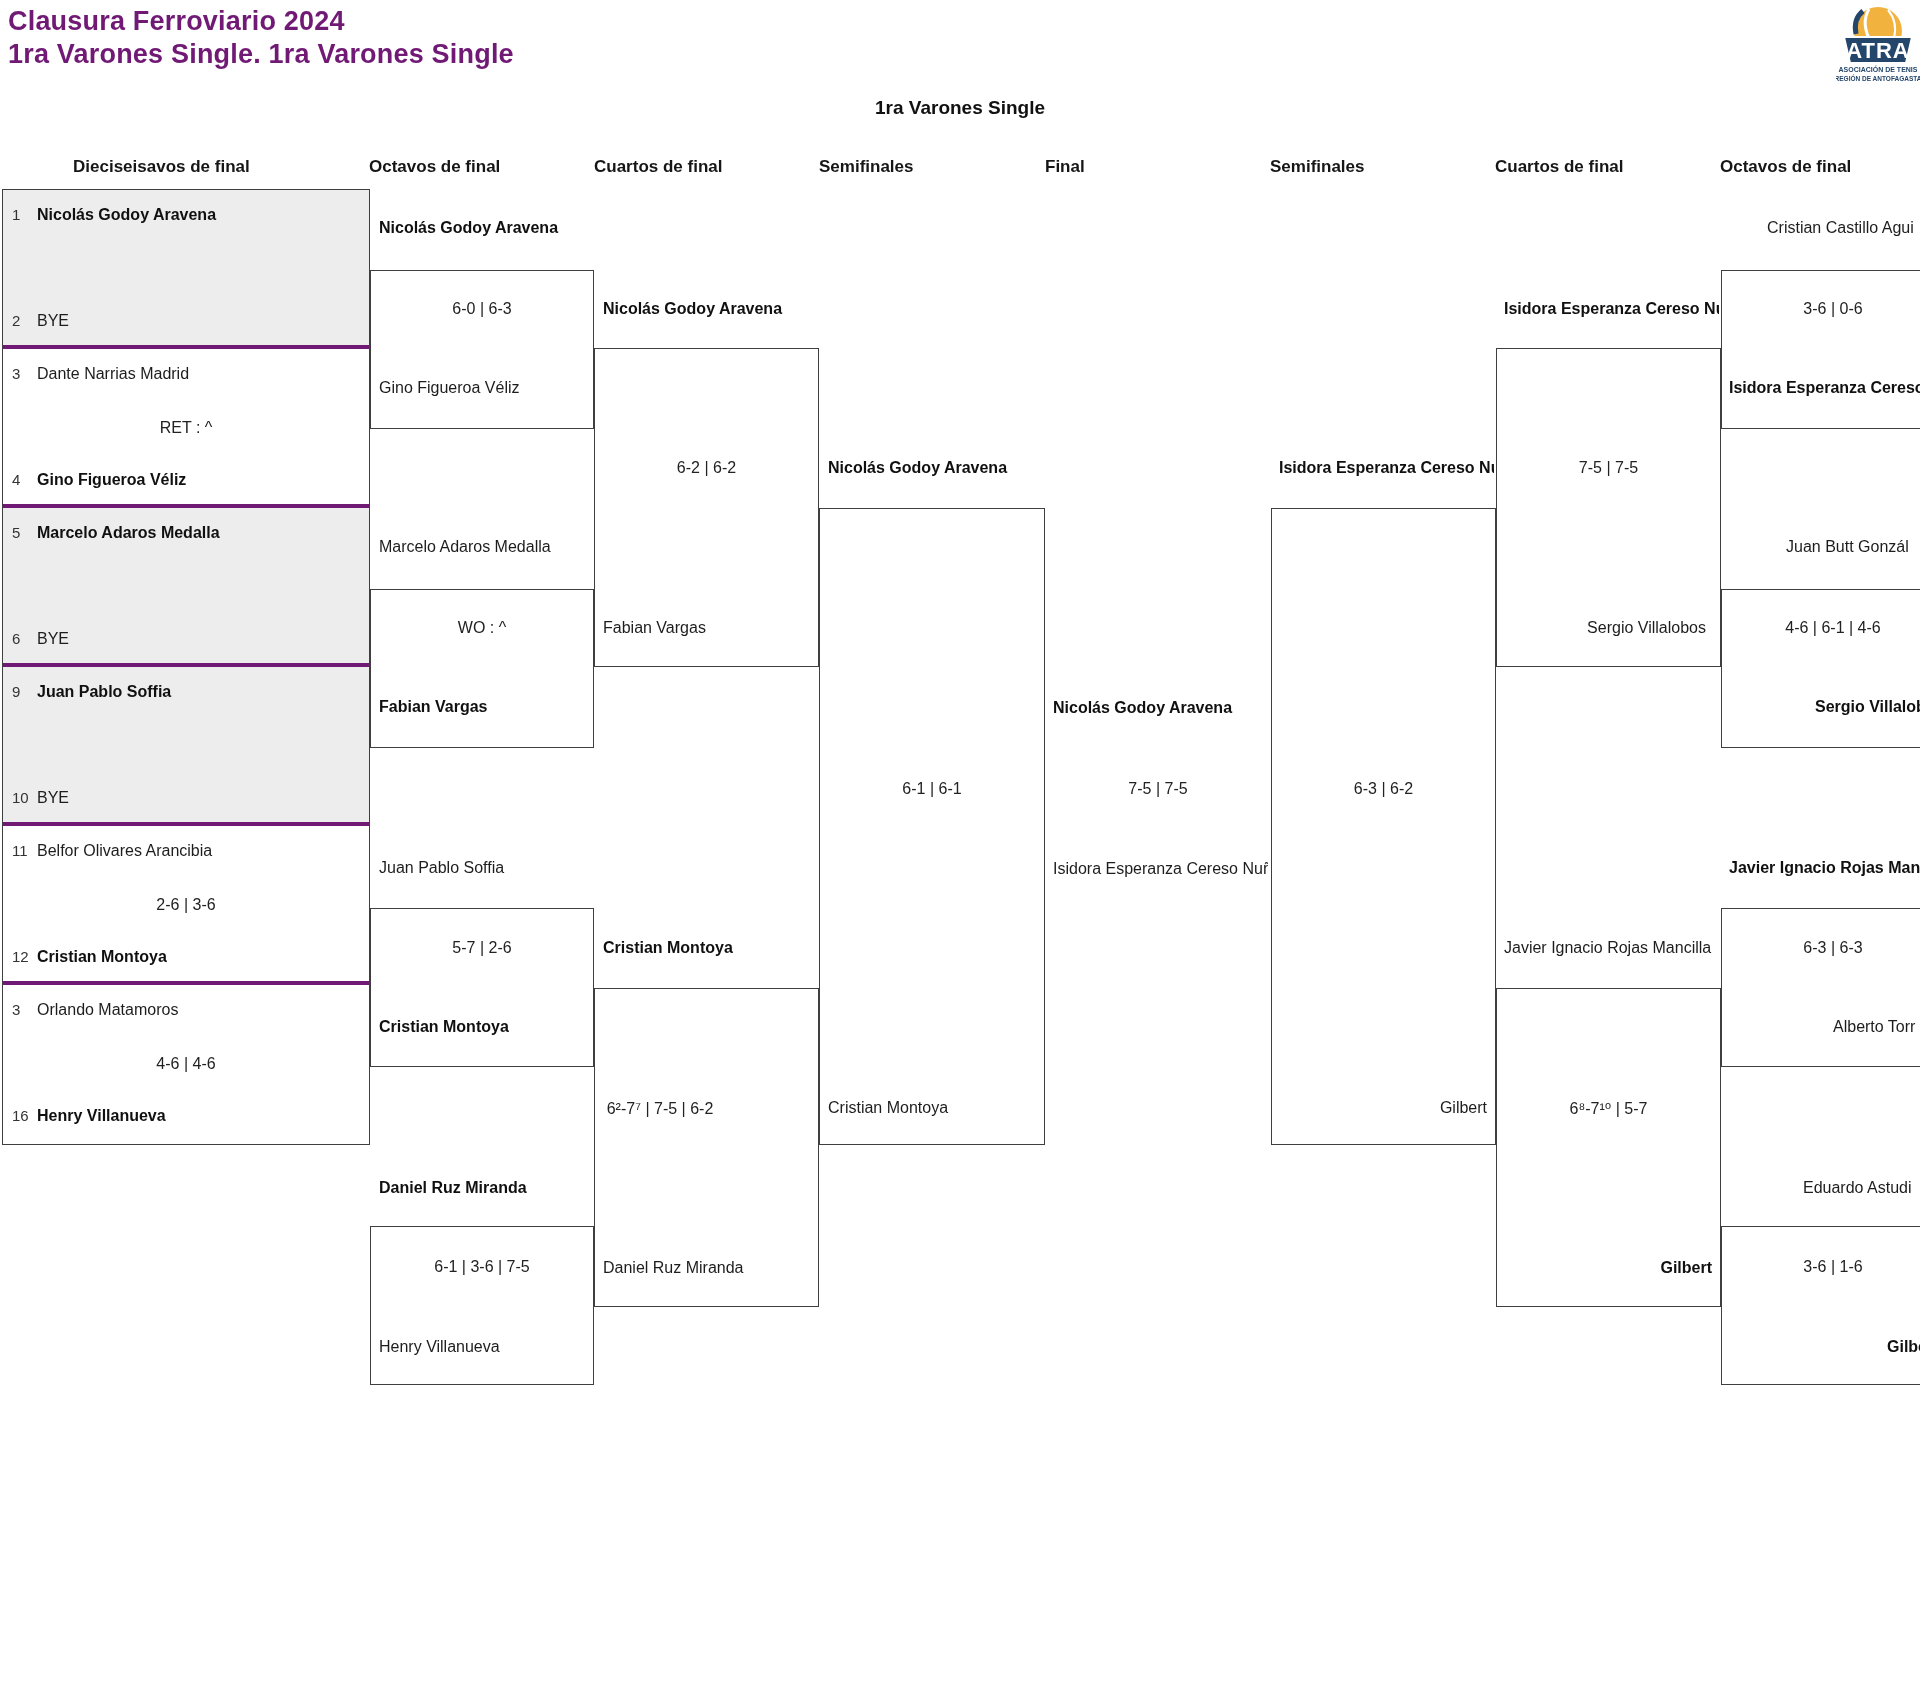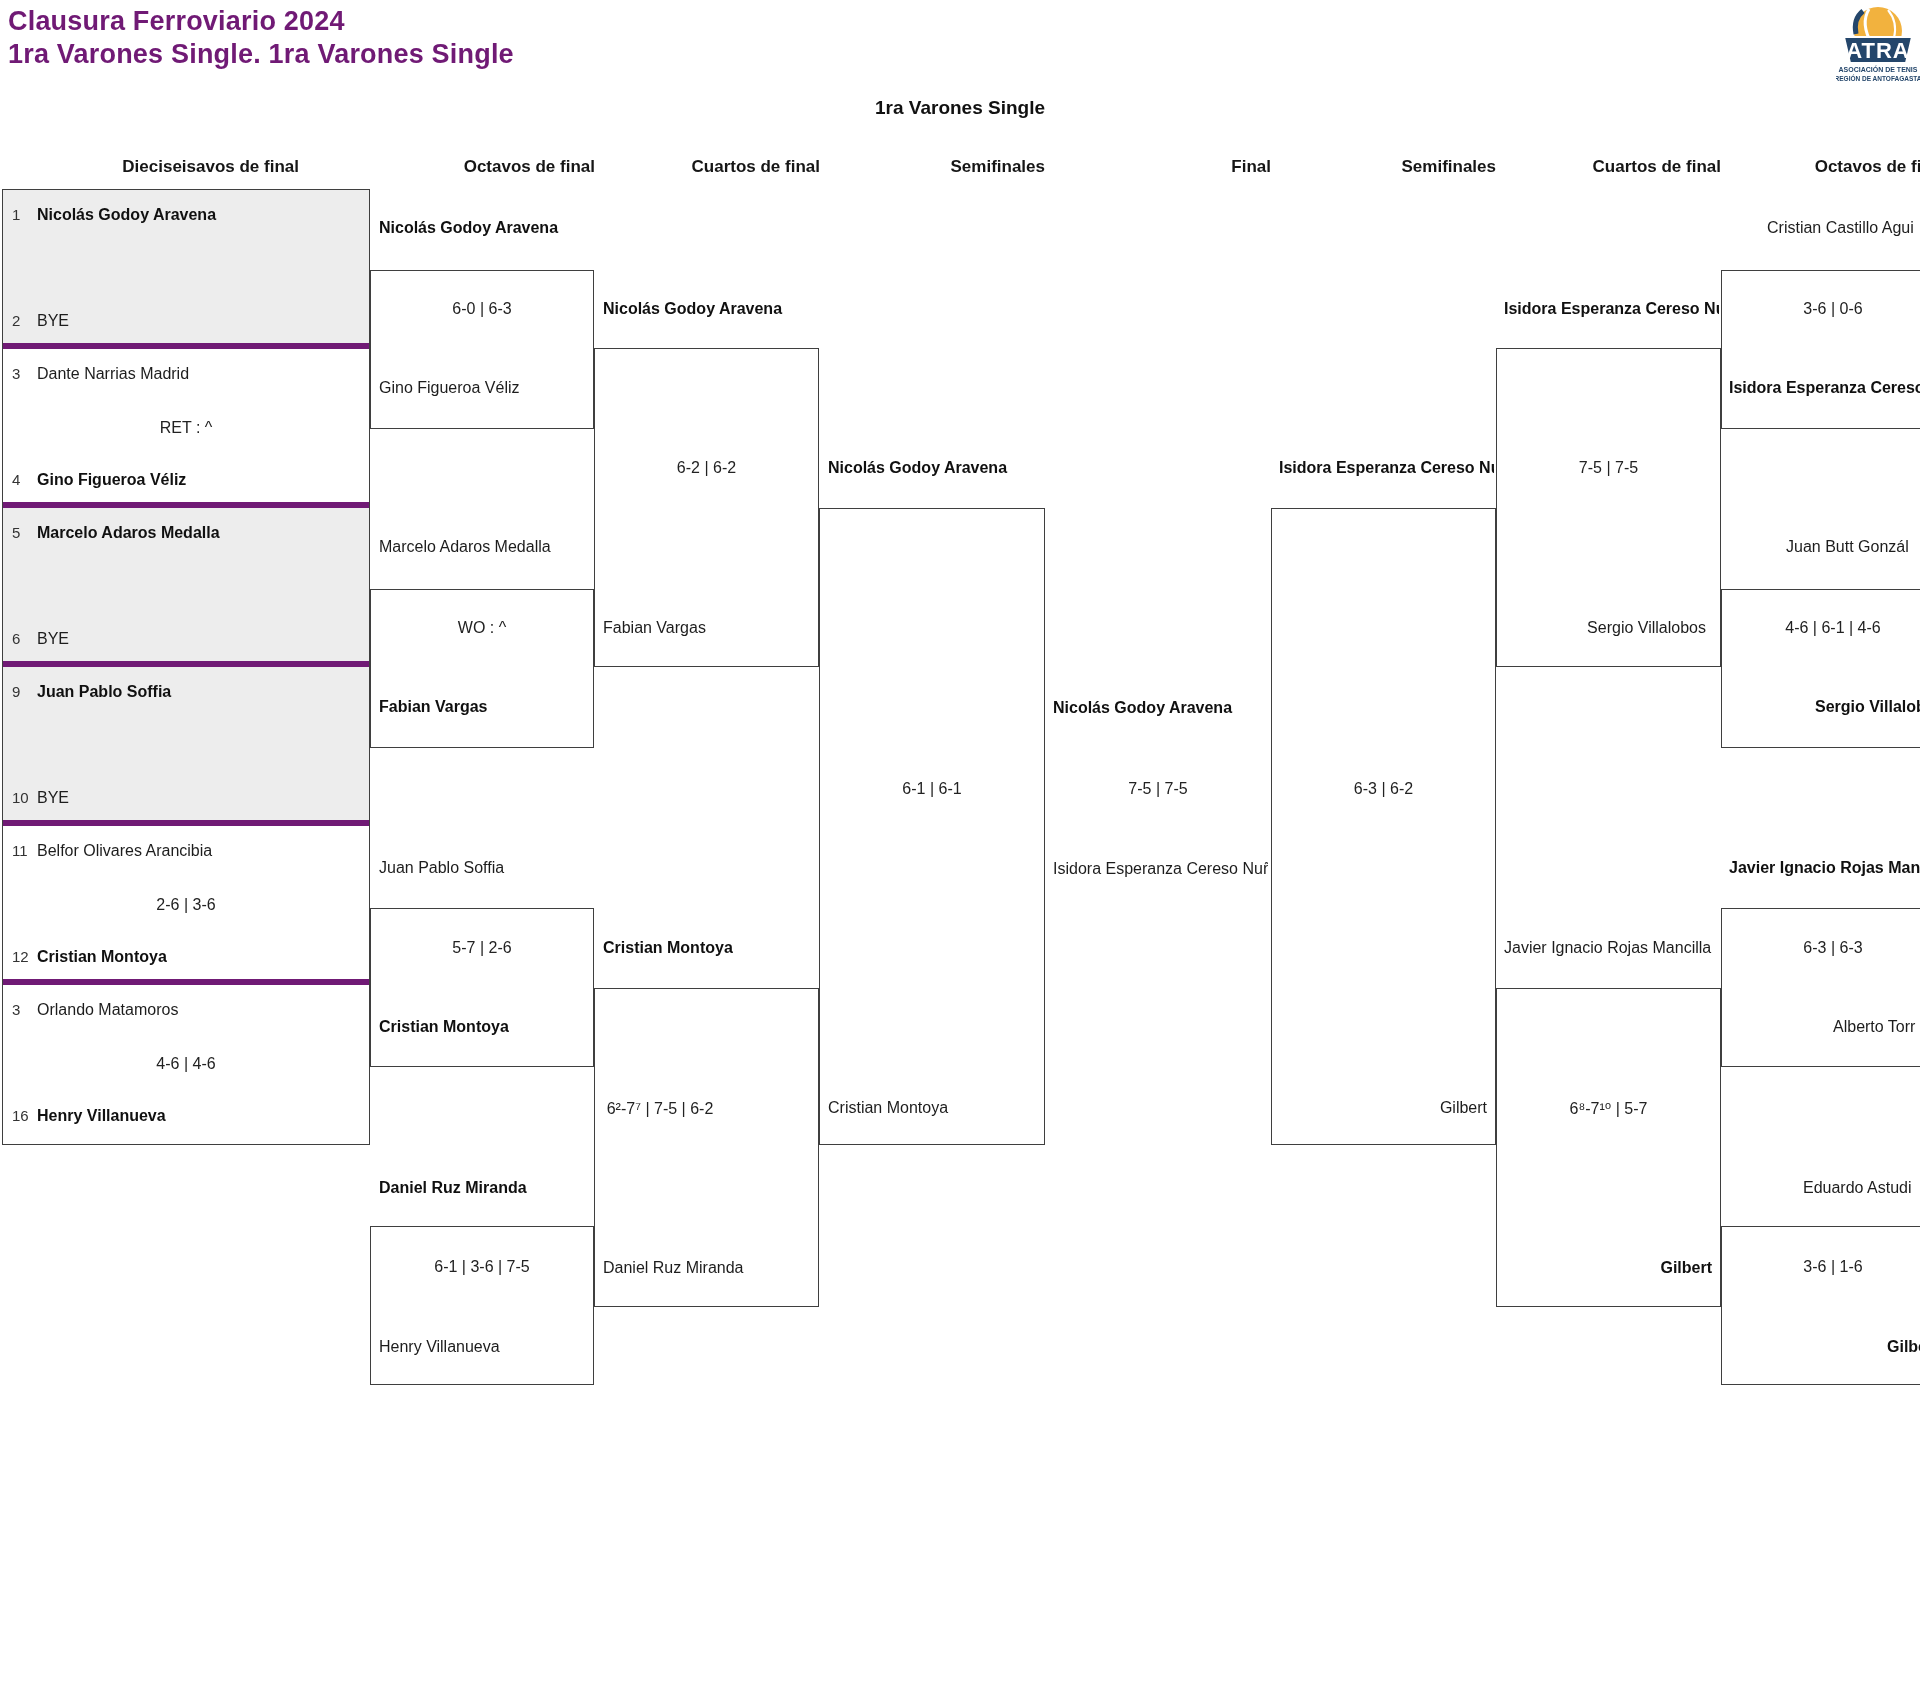--- a/index.html
+++ b/index.html
@@ -4,27 +4,27 @@
 <style>
   html,body{margin:0;padding:0}
   body{
     width:1920px;height:1705px;overflow:hidden;position:relative;
     background:#ffffff;color:#1d1d1d;
     font-family:"Liberation Sans","DejaVu Sans",sans-serif;
   }
   .title{position:absolute;left:8px;top:5px;font-size:27px;line-height:33px;font-weight:700;color:#701a75;letter-spacing:.2px}
   .subtitle{position:absolute;left:0;top:97px;width:1920px;text-align:center;font-size:19px;font-weight:700;color:#111}
   .logo{position:absolute;left:1836px;top:4px}
-  .rh{position:absolute;top:157px;width:226px;text-align:right;font-size:17px;font-weight:600;color:#161616;white-space:nowrap}
+  .rh{position:absolute;top:157px;width:226px;text-align:left;font-size:17px;font-weight:600;color:#161616;white-space:nowrap}
 
   .box{position:absolute;border:1px solid #3f3f3f;box-sizing:border-box}
 
   
   .r16{position:absolute;left:2px;top:189px;width:368px;border:1px solid #3f3f3f;box-sizing:border-box}
-  .cell{position:relative;height:159px;border-bottom:6px solid #701a75;box-sizing:border-box;background:#fff}
+  .cell{position:relative;height:159px;border-bottom:4px solid #701a75;box-sizing:border-box;background:#fff}
   .cell:last-child{border-bottom:none}
   .cell.g{background:#ededed}
   .prow{position:absolute;left:9px;right:6px;height:26px;line-height:26px;white-space:nowrap;overflow:hidden}
   .seed{display:inline-block;min-width:25px;font-size:15px;color:#333}
   .pn{font-size:16px}
   .b{font-weight:700;color:#101010}
   .srow{position:absolute;left:0;right:0;height:26px;line-height:26px;text-align:center;font-size:16px;color:#222;white-space:nowrap}
 
   
   .nm{position:absolute;height:26px;line-height:26px;font-size:16px;white-space:nowrap}

